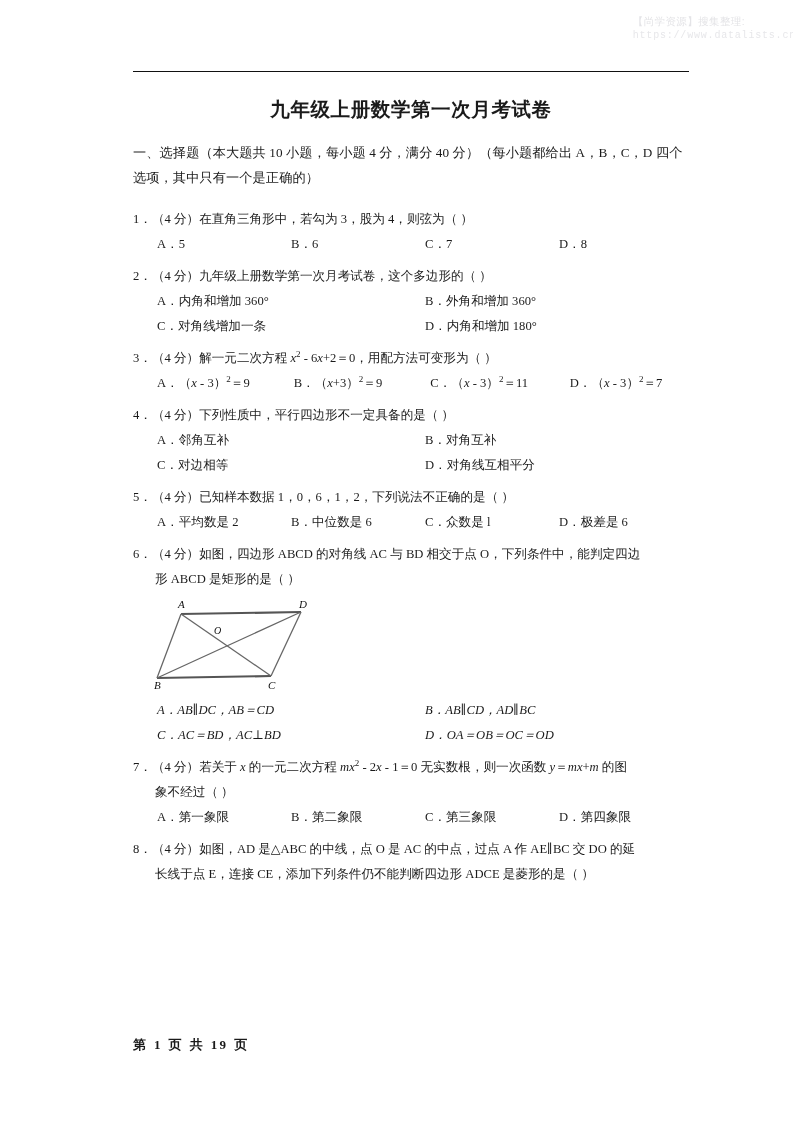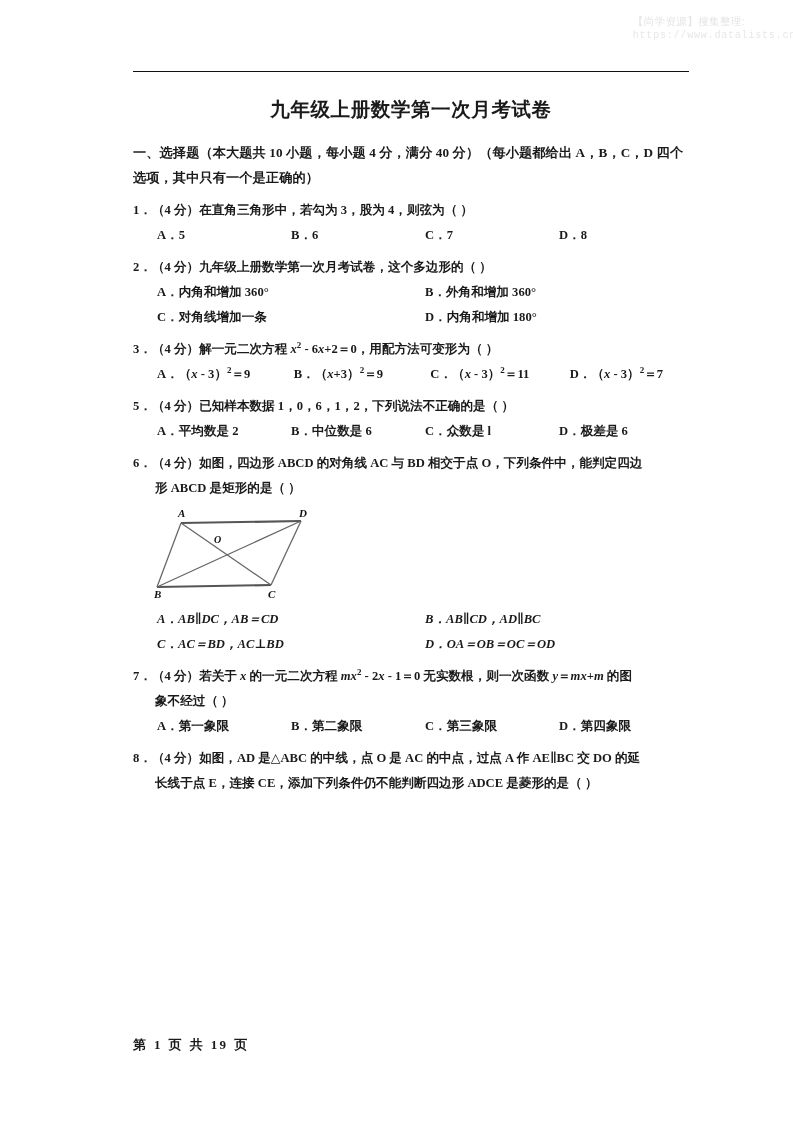--- a/index.html
+++ b/index.html
@@ -75,30 +75,29 @@
   #content {
     position: absolute;
     left: 116px;
     top: 140px;
     width: 560px;
   }
 
   
   .section-head {
     font-size: 13.2px;
-    font-weight: bold;
+    font-weight: normal;
     line-height: 25px;
     letter-spacing: 0.1px;
-    margin-bottom: 8px;
+    margin-bottom: 17px;
   }
 
   
   .question {
     margin-top: 7px;
-    font-weight: bold;
   }
   .q-stem {
     font-size: 12.6px;
     line-height: 25px;
     text-indent: 0;
   }
   .q-stem .cont {
     display: block;
     padding-left: 22px;
   }
@@ -188,20 +187,27 @@
       </div>
     </div>
 
     <div class="question">
       <div class="q-stem"><span>3．</span><span>（4 分）</span><span>解一元二次方程 </span><span class="it">x</span><span class="supn">2</span><span> - 6</span><span class="it">x</span><span>+2＝0，用配方法可变形为（        ）</span></div>
       <div class="opts">
         <span class="row four-wide"><span class="opt"><span>A．（</span><span class="it">x</span><span> - 3）</span><span class="supn">2</span><span>＝9</span></span><span class="opt"><span>B．（</span><span class="it">x</span><span>+3）</span><span class="supn">2</span><span>＝9</span></span><span class="opt"><span>C．（</span><span class="it">x</span><span> - 3）</span><span class="supn">2</span><span>＝11</span></span><span class="opt"><span>D．（</span><span class="it">x</span><span> - 3）</span><span class="supn">2</span><span>＝7</span></span></span>
       </div>
     </div>
 
+    <div class="question">
+      <div class="q-stem"><span>4．</span><span>（4 分）</span><span>下列性质中，平行四边形不一定具备的是（        ）</span></div>
+      <div class="opts">
+        <span class="row two"><span class="opt">A．邻角互补</span><span class="opt">B．对角互补</span></span>
+        <span class="row two"><span class="opt">C．对边相等</span><span class="opt">D．对角线互相平分</span></span>
+      </div>
+    </div>
 
     <div class="question">
       <div class="q-stem"><span>5．</span><span>（4 分）</span><span>已知样本数据 1，0，6，1，2，下列说法不正确的是（        ）</span></div>
       <div class="opts">
         <span class="row four"><span class="opt">A．平均数是 2</span><span class="opt">B．中位数是 6</span><span class="opt it-tail">C．众数是 l</span><span class="opt">D．极差是 6</span></span>
       </div>
     </div>
 
     <div class="question">
       <div class="q-stem"><span>6．</span><span>（4 分）</span><span>如图，四边形 ABCD 的对角线 AC 与 BD 相交于点 O，下列条件中，能判定四边</span><span class="cont">形 ABCD 是矩形的是（        ）</span></div>

